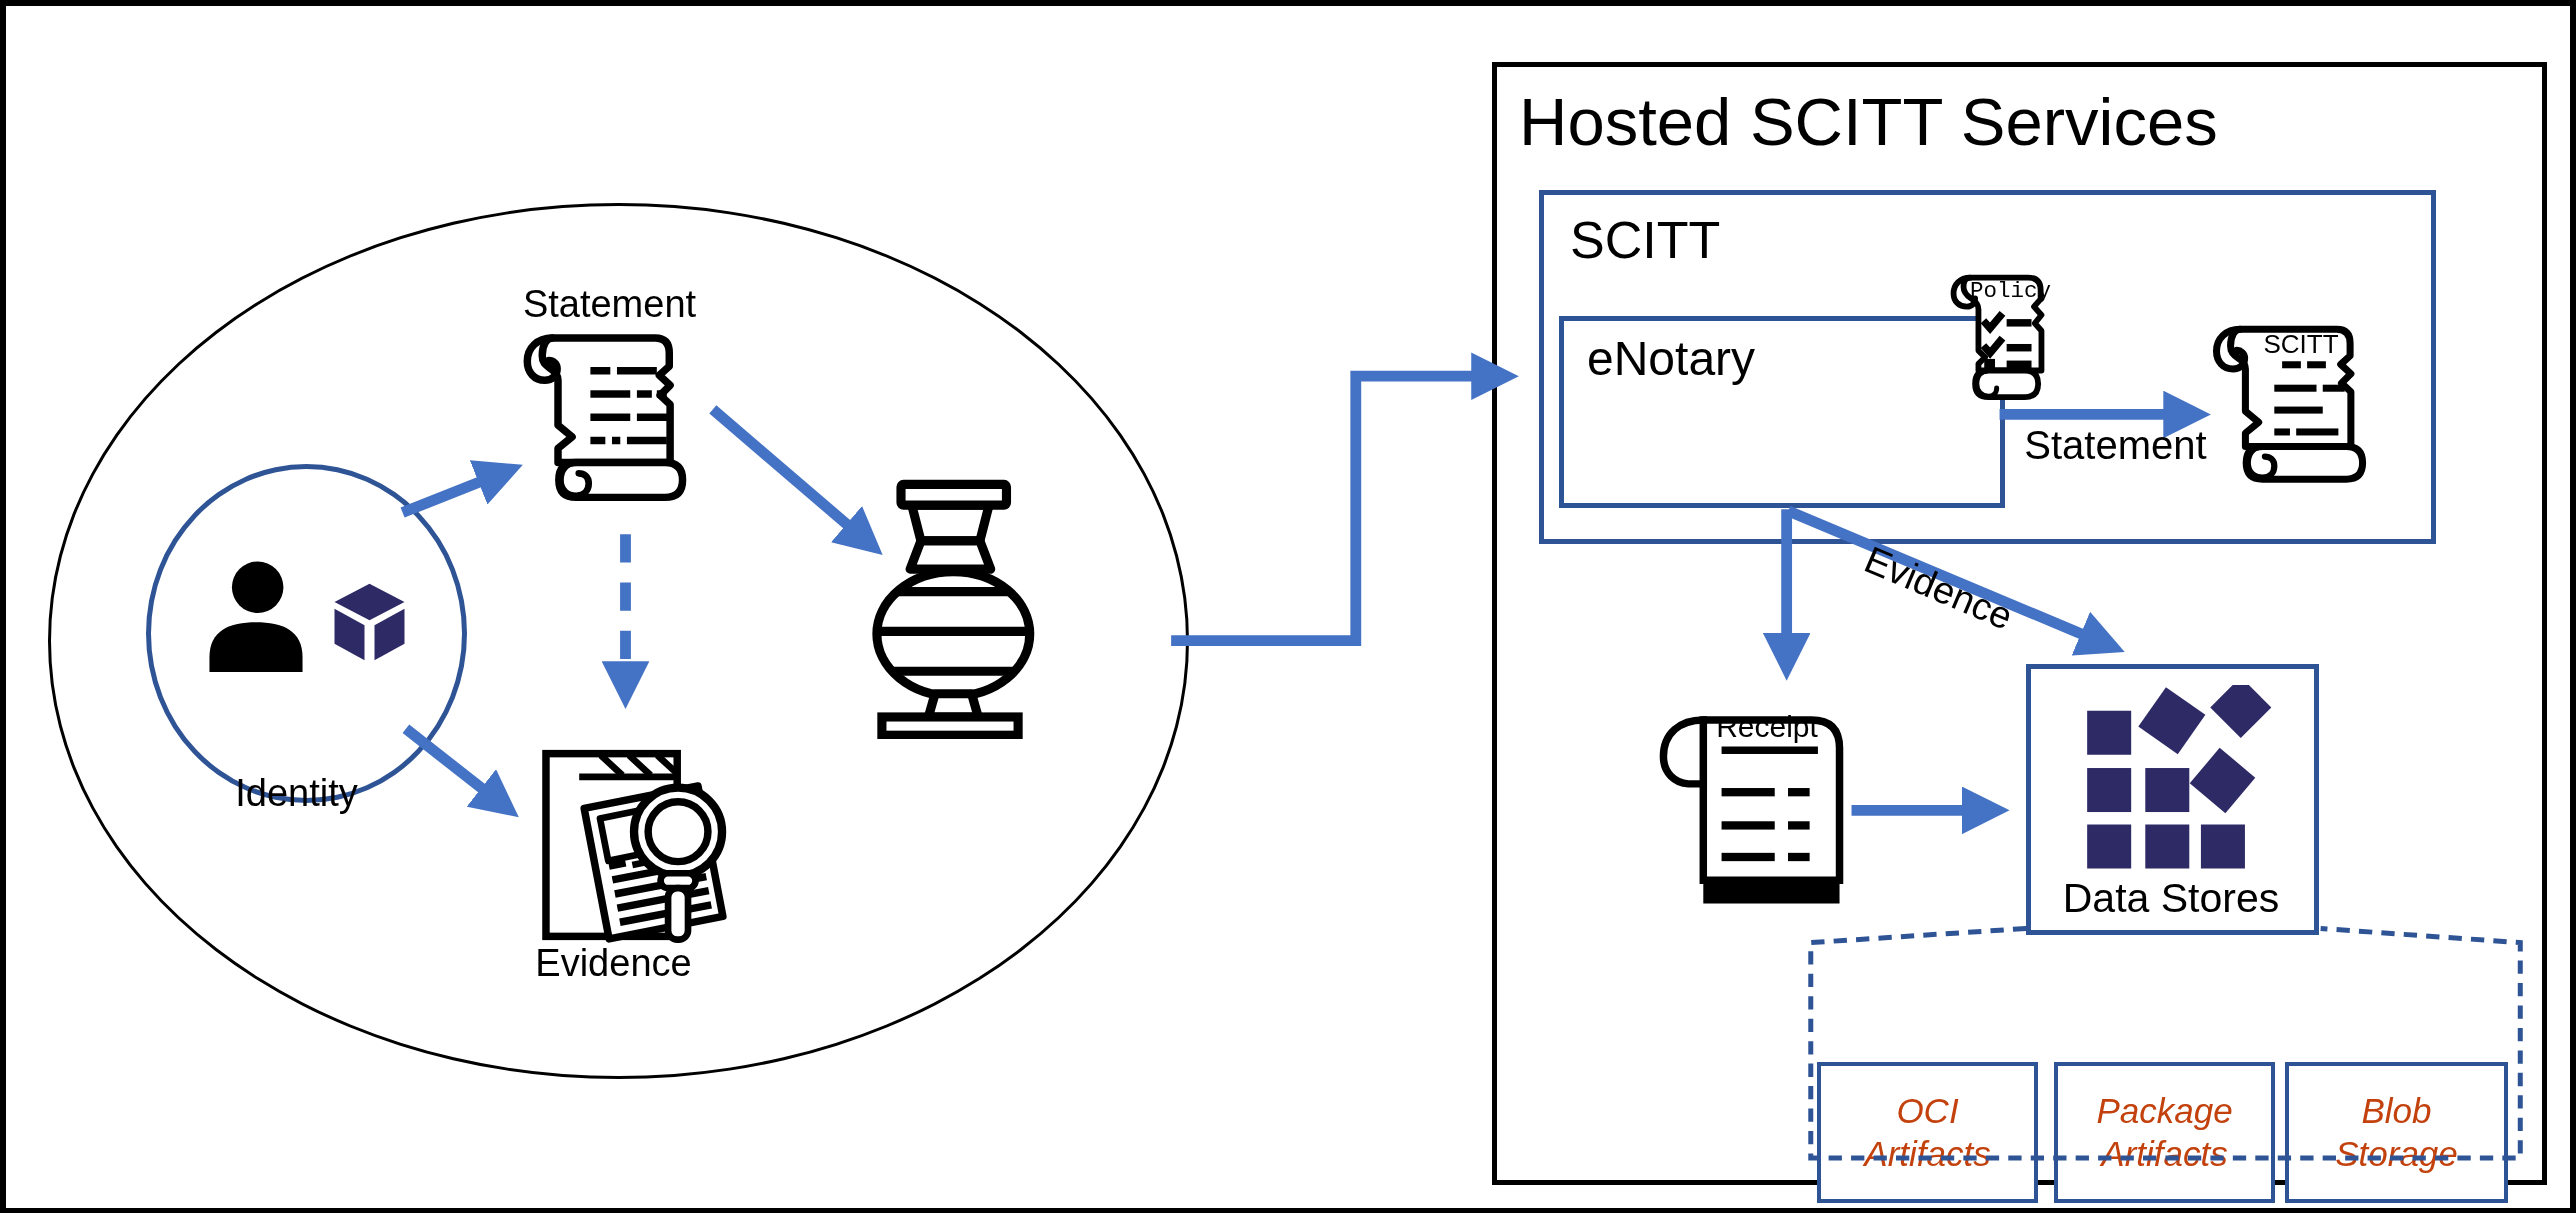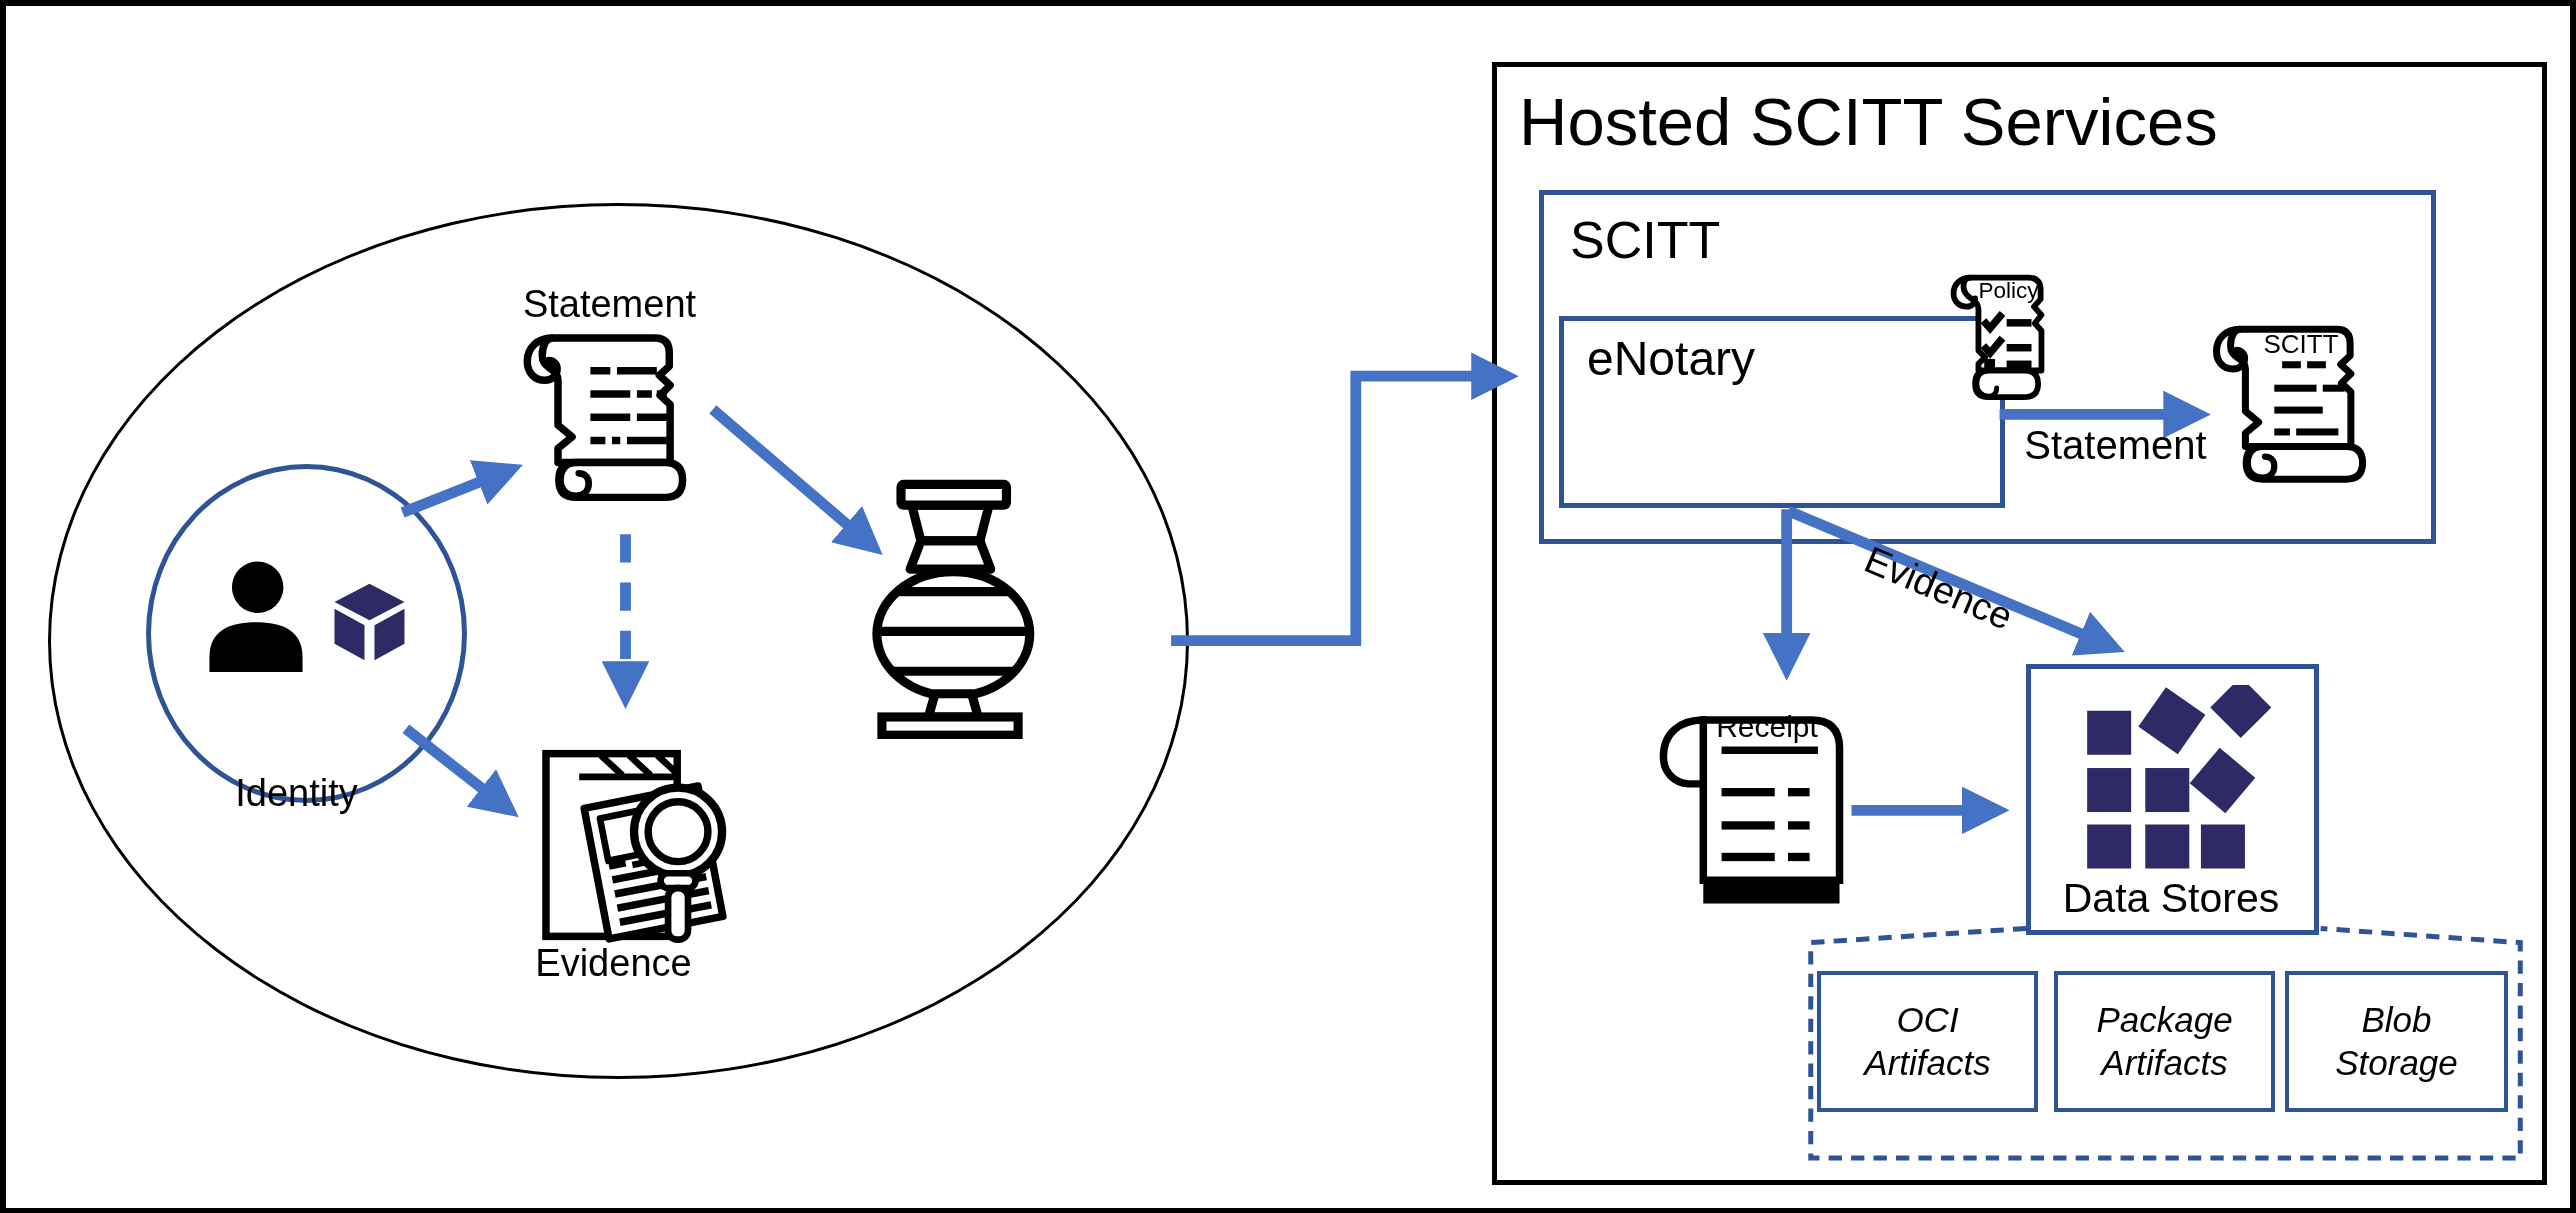--- a/index.html
+++ b/index.html
@@ -32,39 +32,39 @@
   }
   .enotary-box {
     position:absolute; left:1559px; top:316px; width:446px; height:192px;
     border:5px solid var(--c-border); box-sizing:border-box; z-index:2; background:#fff;
   }
   .ds-box {
     position:absolute; left:2026px; top:664px; width:293px; height:271px;
     border:5px solid var(--c-border); box-sizing:border-box; z-index:3; background:#fff;
   }
   .store-box {
-    position:absolute; top:971px; height:141px; border:4.2px solid var(--c-border);
+    position:absolute; top:1062px; height:141px; border:4.2px solid var(--c-border);
     box-sizing:border-box; background:#fff; z-index:3;
     display:flex; flex-direction:column; align-items:center; justify-content:center;
-    font-size:35px; font-style:italic; line-height:1.22; color:#000000;
+    font-size:35px; font-style:italic; line-height:1.22; color:#c2410c;
   }
   .icon { position:absolute; z-index:4; }
   svg.connectors { position:absolute; left:0; top:0; z-index:5; pointer-events:none; }
   .ahfill { fill: var(--c-arrow); }
   .cline { stroke: var(--c-arrow); stroke-width:13px; fill:none; }
   .funnel { stroke: var(--c-border); stroke-width:6px; fill:none; stroke-dasharray:16 11; }
 
   .title { font-size:67px; }
   .scitt-lbl { font-size:52px; }
   .enotary-lbl { font-size:48px; }
   .node-lbl { font-size:38px; }
   .stmt-r-lbl { font-size:40px; }
   .evid-r-lbl { font-size:38px; transform:rotate(23deg); }
   .receipt-lbl { font-size:30px; }
-  .policy-lbl { font-size:22.5px; }
+  .policy-lbl { font-size:22.5px;font-family:Liberation Mono, monospace; }
   .scroll-scitt-lbl { font-size:26px; }
   .ds-lbl { font-size:41px; }
 </style>
 </head>
 <body>
 
 <div class="canvas">
   <div class="frame"></div>
 
   <div class="big-ellipse"></div>

